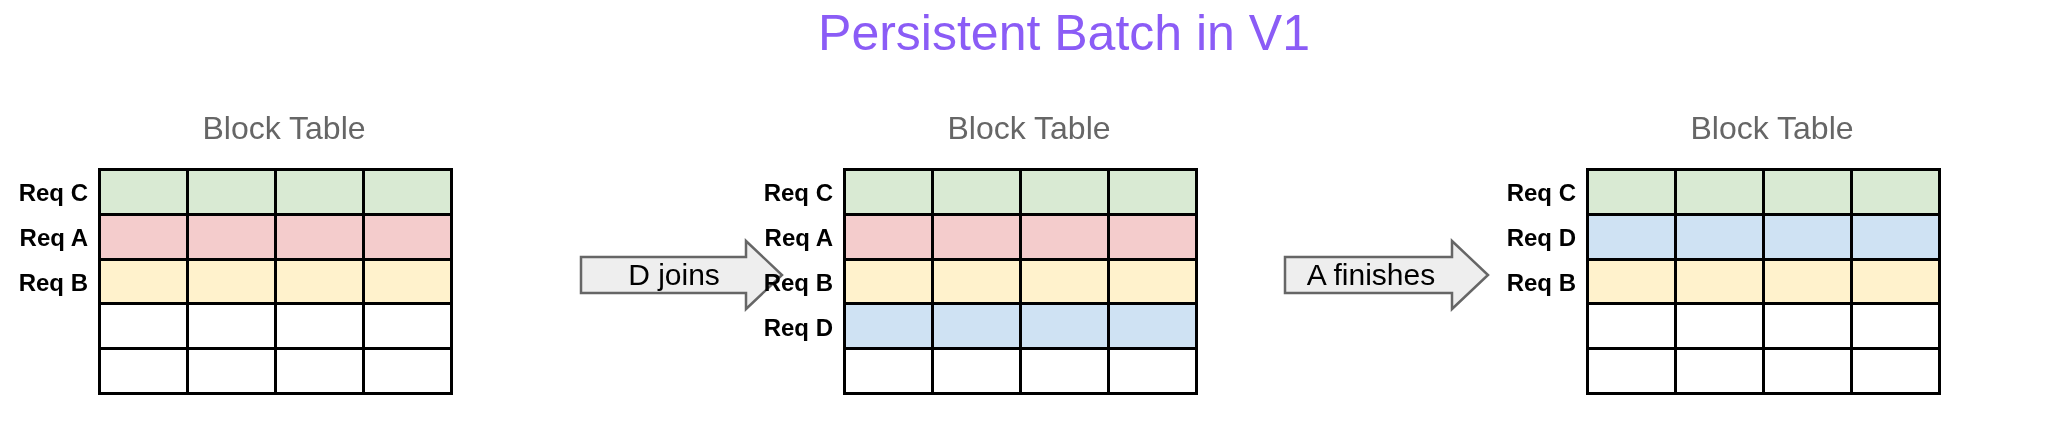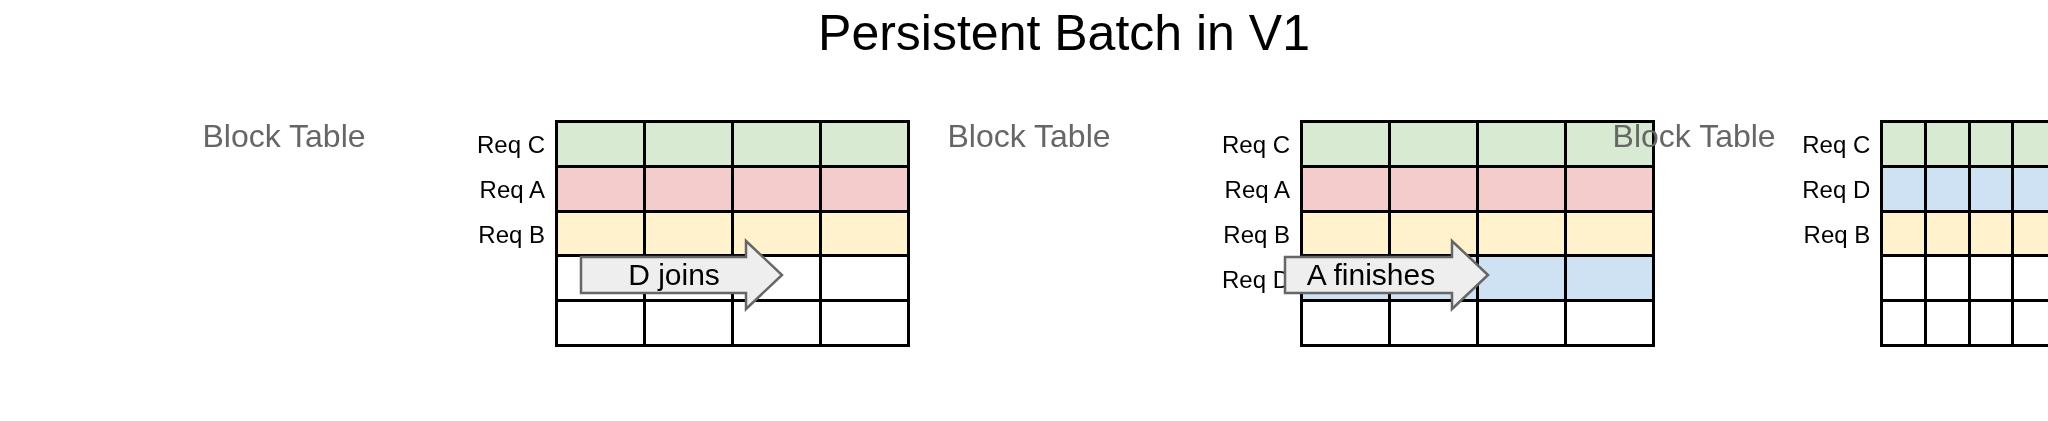--- a/index.html
+++ b/index.html
@@ -9,28 +9,28 @@
     font-family: "Liberation Sans", sans-serif;
     overflow: hidden;
     position: relative;
   }
   .page-title {
     position: absolute;
     top: 6px; left: 1064px;
     transform: translateX(-50%);
     font-size: 50px;
     line-height: 1.1;
-    color: #000000;
+    color: #8b5cf6;
     white-space: nowrap;
   }
   .panel {
     position: absolute;
-    top: 120px;
+    top: 112px;
     display: flex;
-    flex-direction: row;
+    flex-direction: column;
   }
   .panel-title {
     margin-left: 85px;
     width: 372px;
     text-align: center;
     font-size: 32px;
     line-height: 1;
     color: #666666;
     margin-bottom: 24px;
     white-space: nowrap;
@@ -43,22 +43,23 @@
     flex-direction: column;
   }
   .row-label {
     height: 45px;
     display: flex;
     align-items: center;
     justify-content: flex-end;
     font-size: 24px;
     color: #000000;
     white-space: nowrap;
-  }
-  .row-label.bold { font-weight: normal; }
+    font-weight: bold;
+  }
+  .row-label.bold { font-weight: bold; }
   table.block-table { border-collapse: collapse; }
   table.block-table td {
     width: 88px;
     height: 42px;
     border: 3px solid #000000;
     padding: 0;
   }
   .panel-1 { left: 13px; }
   .panel-2 { left: 758px; }
   .panel-3 { left: 1501px; }

